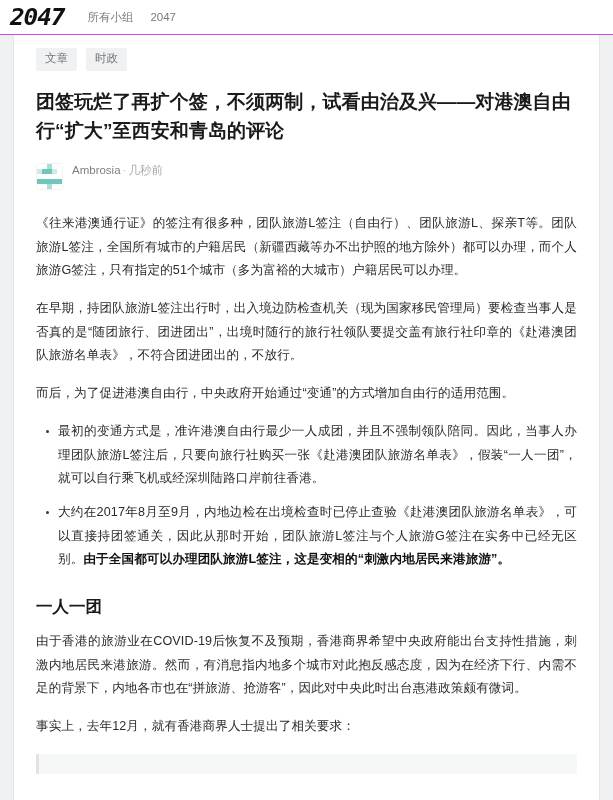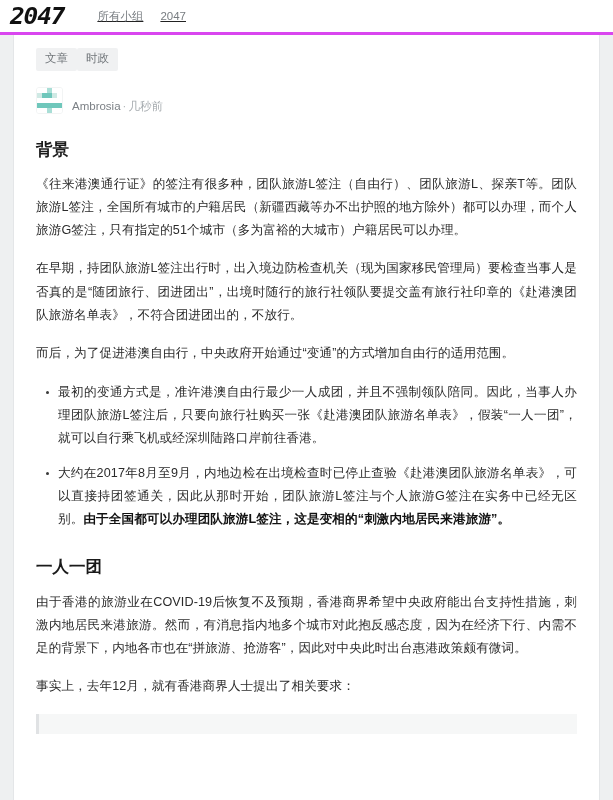--- a/index.html
+++ b/index.html
@@ -15,21 +15,21 @@
     color: #222222;
     overflow: hidden;
   }
 
   
   .navbar {
     position: relative;
     width: 613px;
     height: 35px;
     background: #ffffff;
-    border-bottom: 3px solid #d946ef;
+    border-bottom: 1px solid #d946ef;
     display: flex;
     align-items: center;
     padding-left: 10px;
   }
   .brand {
     font-family: "DejaVu Sans Mono", "Liberation Mono", monospace;
     font-size: 23px;
     font-weight: 700;
     font-style: italic;
     letter-spacing: -1px;
@@ -37,22 +37,21 @@
     line-height: 1;
     padding-right: 4px;
     transform: scaleX(1.06);
     transform-origin: left center;
     user-select: none;
   }
   .nav-links {
     display: flex;
     align-items: center;
     gap: 17px;
-    margin-left: 32px;
-    text-decoration: underline;
+    margin-left: 22px;
   }
   .nav-link {
     font-size: 11.5px;
     color: #777c80;
     text-decoration: none;
     white-space: nowrap;
   }
 
   
   .page-wrap {
@@ -67,20 +66,21 @@
     min-height: 765px;
     background: #ffffff;
     border-left: 1px solid #e4e6e8;
     border-right: 1px solid #e4e6e8;
     padding: 13px 22px 20px 22px;
   }
 
   
   .tag-row {
     display: flex;
+    gap: 9px;
     margin-bottom: 16px;
   }
   .tag {
     display: inline-block;
     background: #f0f1f2;
     color: #72777b;
     font-size: 11.5px;
     line-height: 1;
     padding: 5px 9px 6px 9px;
     border-radius: 2px;
@@ -93,21 +93,21 @@
     font-weight: 700;
     line-height: 1.55;
     color: #1a1a1a;
     margin: 0 0 18px 0;
     letter-spacing: 0.1px;
   }
 
   
   .byline {
     display: flex;
-    align-items: flex-end;
+    align-items: flex-start;
     gap: 9px;
     margin-bottom: 22px;
   }
   .avatar {
     width: 27px;
     height: 27px;
     border-radius: 3px;
     background: #ffffff;
     position: relative;
     overflow: hidden;
@@ -192,20 +192,21 @@
 </div>
 
 <div class="page-wrap">
   <div class="card">
 
     <div class="tag-row">
       <span class="tag">文章</span>
       <span class="tag">时政</span>
     </div>
 
+    <h1 class="article-title">团签玩烂了再扩个签，不须两制，试看由治及兴——对港澳自由行“扩大”至西安和青岛的评论</h1>
 
     <div class="byline">
       <div class="avatar">
         <svg width="25" height="25" viewBox="0 0 5 5" shape-rendering="crispEdges">
           <rect width="5" height="5" fill="#ffffff"></rect>
           <rect x="0" y="1" width="1" height="1" fill="#cfe9e4"></rect>
           <rect x="1" y="1" width="1" height="1" fill="#6fc7bb"></rect>
           <rect x="2" y="1" width="1" height="1" fill="#6fc7bb"></rect>
           <rect x="3" y="1" width="1" height="1" fill="#cfe9e4"></rect>
           <rect x="2" y="0" width="1" height="1" fill="#a9ded6"></rect>
@@ -218,21 +219,20 @@
           <rect x="3" y="3" width="1" height="1" fill="#6fc7bb"></rect>
           <rect x="4" y="3" width="1" height="1" fill="#6fc7bb"></rect>
           <rect x="2" y="4" width="1" height="1" fill="#a9ded6"></rect>
         </svg>
       </div>
       <div class="byline-text">
         <span class="byline-author">Ambrosia</span><span class="byline-sep">·</span><span class="byline-time">几秒前</span>
       </div>
     </div>
 
-    <h2 class="section-heading">背景</h2>
 
     <p class="para">《往来港澳通行证》的签注有很多种，团队旅游L签注（自由行）、团队旅游L、探亲T等。团队旅游L签注，全国所有城市的户籍居民（新疆西藏等办不出护照的地方除外）都可以办理，而个人旅游G签注，只有指定的51个城市（多为富裕的大城市）户籍居民可以办理。</p>
     <p class="para">在早期，持团队旅游L签注出行时，出入境边防检查机关（现为国家移民管理局）要检查当事人是否真的是“随团旅行、团进团出”，出境时随行的旅行社领队要提交盖有旅行社印章的《赴港澳团队旅游名单表》，不符合团进团出的，不放行。</p>
     <p class="para">而后，为了促进港澳自由行，中央政府开始通过“变通”的方式增加自由行的适用范围。</p>
 
     <ul class="bullets">
       <li>
         <span>最初的变通方式是，准许港澳自由行最少一人成团，并且不强制领队陪同。因此，当事人办理团队旅游L签注后，只要向旅行社购买一张《赴港澳团队旅游名单表》，假装“一人一团”，就可以自行乘飞机或经深圳陆路口岸前往香港。</span>
       </li>
       <li>

